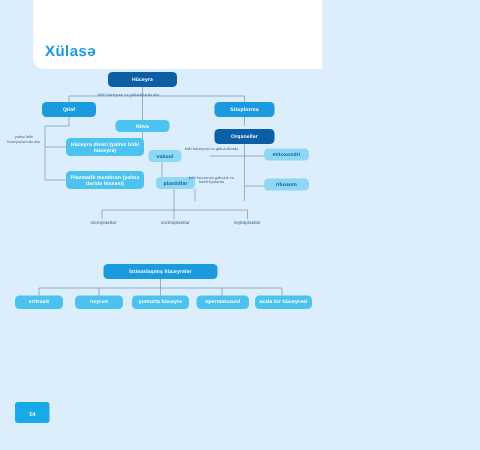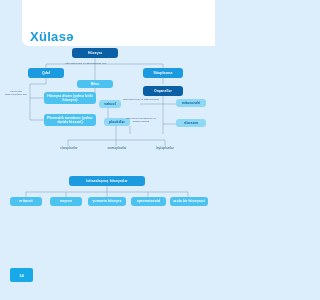--- a/index.html
+++ b/index.html
@@ -17,21 +17,21 @@
   
   #header-card {
     position: absolute;
     left: 22px; top: 0; width: 193px; height: 46px;
     background: #ffffff;
     border-bottom-left-radius: 7px;
   }
   #title {
     position: absolute;
     left: 30px; top: 29px;
-    font-size: 13px;
+    font-size: 10px;
     font-weight: bold;
     color: #1b9ae0;
     letter-spacing: 0.3px;
   }
   
   #canvas {
     position: absolute;
     left: 0; top: 0; width: 215px; height: 300px;
   }
   svg#wires {

